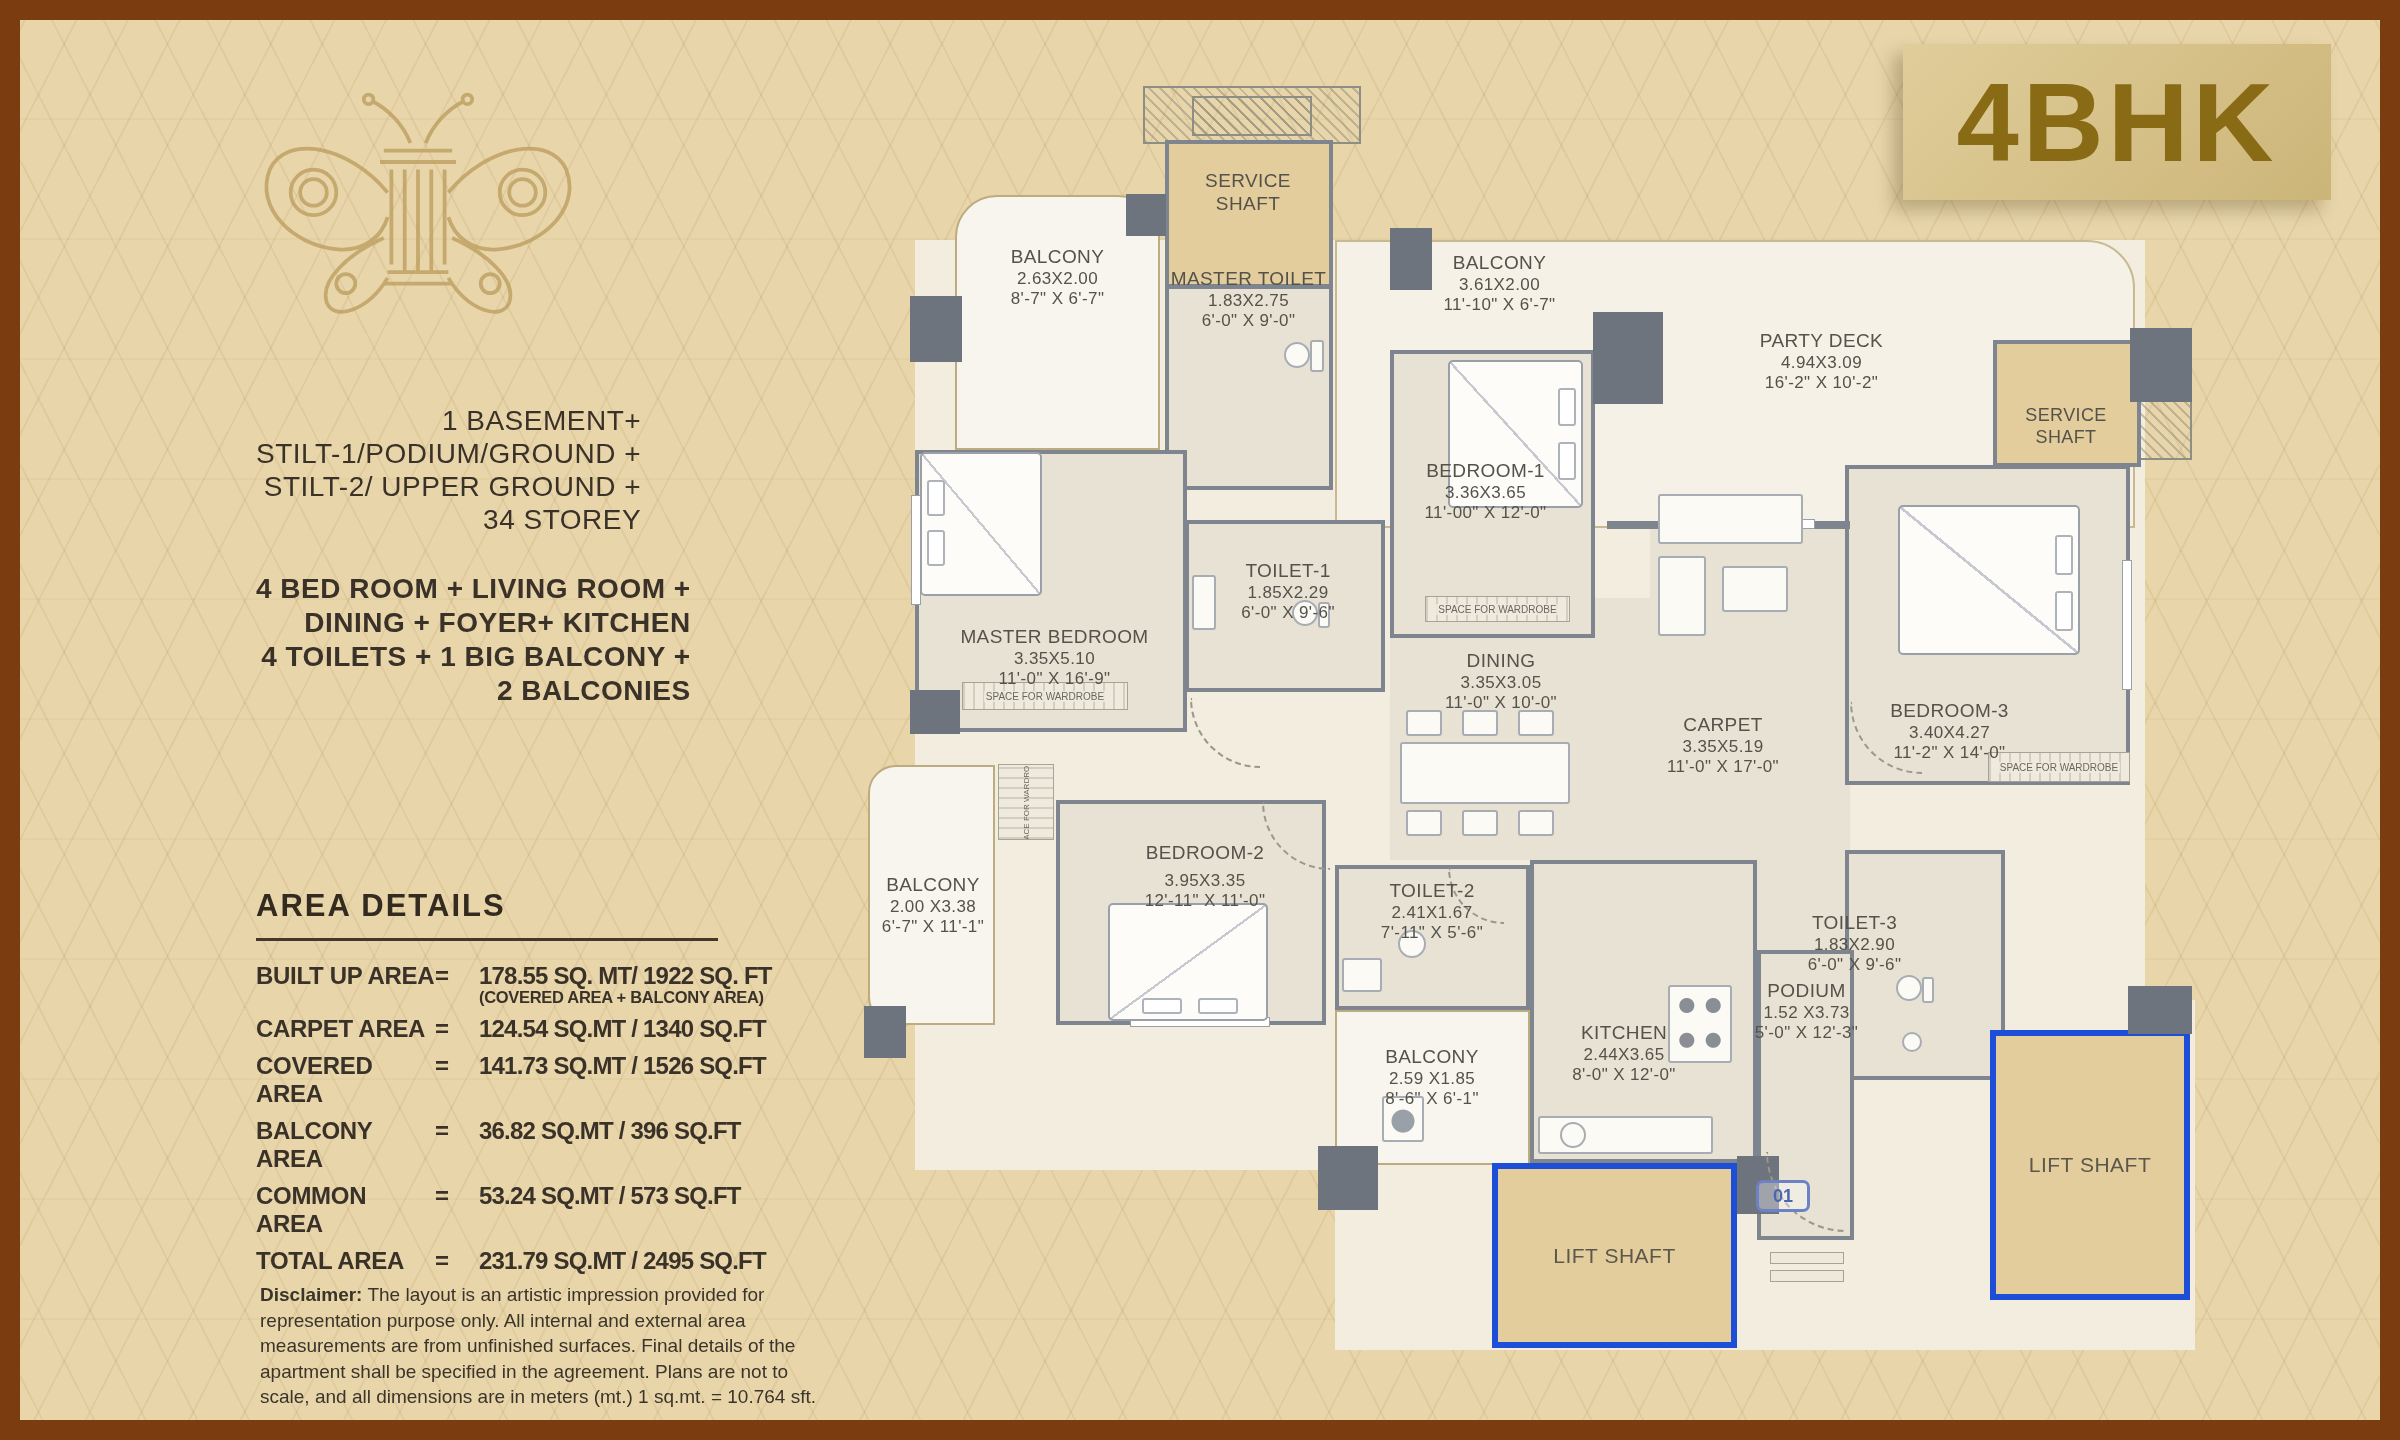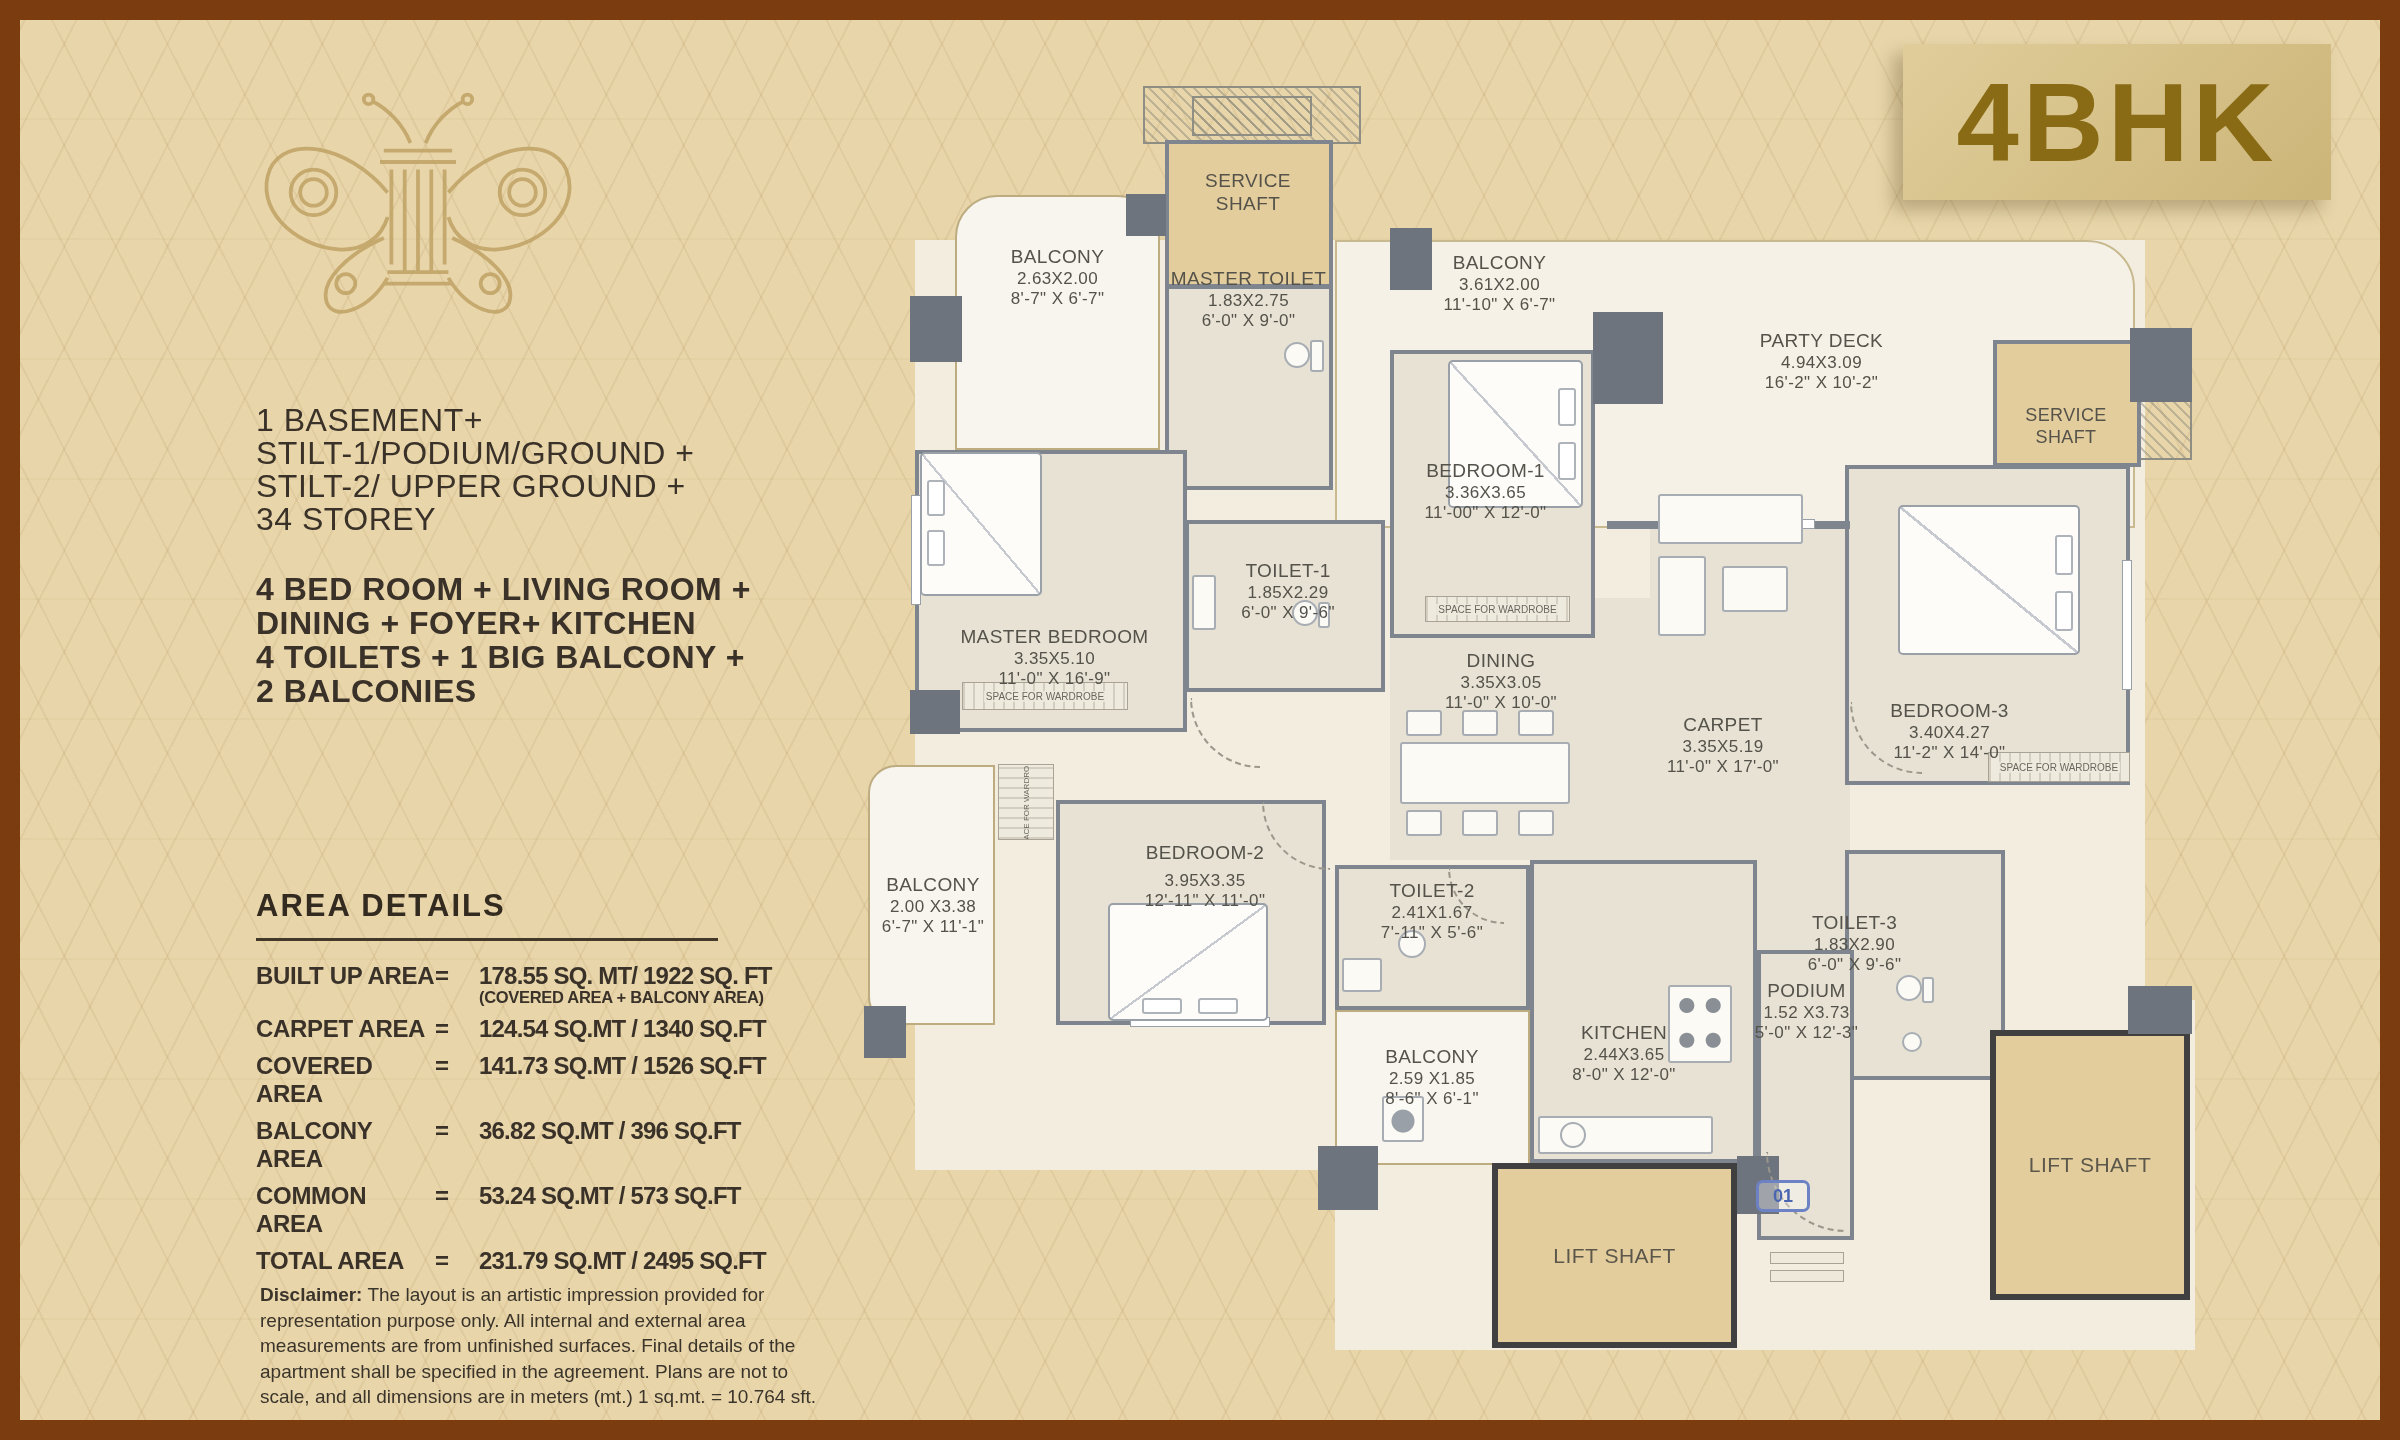--- a/index.html
+++ b/index.html
@@ -7,39 +7,39 @@
         font-family:"Liberation Sans",sans-serif;}
   .page::before{content:"";position:absolute;inset:0;
     background:
       repeating-linear-gradient(63deg, rgba(166,131,73,.13) 0 2px, transparent 2px 46px),
       repeating-linear-gradient(-63deg, rgba(166,131,73,.13) 0 2px, transparent 2px 46px),
       repeating-linear-gradient(0deg, rgba(166,131,73,.07) 0 2px, transparent 2px 120px);}
   .frame{position:absolute;inset:0;border:20px solid #7b3c10;z-index:60;pointer-events:none;}
   .abs{position:absolute;box-sizing:border-box;}
 
   
-  .bigtext{color:#3a3128;font-size:32px;line-height:33px;letter-spacing:.5px;}
+  .bigtext{color:#3a3128;font-size:28px;line-height:33px;letter-spacing:.5px;text-align:right;}
   .bigtext.bold{font-weight:bold;line-height:34px;}
   .area-title{color:#332a20;font-weight:bold;font-size:31px;letter-spacing:2px;}
   .area-rule{background:#44382a;height:3px;}
   .arow{display:flex;align-items:baseline;margin-bottom:9px;color:#3a3229;font-weight:bold;}
   .arow .alab{width:179px;font-size:24px;letter-spacing:-.3px;}
   .arow .aeq{width:44px;font-size:24px;}
   .arow .aval{font-size:24px;letter-spacing:-.8px;white-space:nowrap;}
   .anote{padding-left:223px;font-size:16.5px;font-weight:bold;color:#3a3229;margin:-4px 0 8px 0;letter-spacing:-.3px;}
   .disc{color:#3b342b;font-size:19px;line-height:25.5px;}
   .disc b{font-weight:bold;}
 
   
   .croom{background:#e7e2d4;border:4px solid #7f858e;}
   .open{background:#e7e2d4;}
   .balc{background:#f8f5ee;border:2px solid #bcac80;}
   .deckc{background:#f6f1e7;border:2px solid #c8b98f;}
   .shaft{background:#e4cd9c;border:4px solid #7f858e;}
-  .liftbox{background:#e4cd9c;border:6px solid #404040;display:flex;align-items:center;justify-content:center;}
+  .liftbox{background:#e4cd9c;border:6px solid #1d4ed8;display:flex;align-items:center;justify-content:center;}
   .basec{background:#f3eddf;}
   .pillar{background:#6e747d;}
   .hatch{border:2px solid #8e8e85;background:repeating-linear-gradient(45deg, rgba(125,125,115,.4) 0 2px, transparent 2px 8px);}
   .lbl{position:absolute;text-align:center;color:#54524a;line-height:1.2;letter-spacing:.4px;z-index:22;}
   .lbl .nm{font-size:19px;}
   .lbl .dm{font-size:17px;}
   .liftlbl{font-size:21px;color:#5c574b;letter-spacing:.5px;z-index:22;}
   .wrd{background:repeating-linear-gradient(90deg,#d4cec0 0 2px,#efeade 2px 10px);border:1px solid #a9a396;
        display:flex;align-items:center;justify-content:center;font-size:10px;color:#6a675e;z-index:15;overflow:hidden;}
   .wrdv{background:repeating-linear-gradient(0deg,#d4cec0 0 2px,#efeade 2px 10px);}

